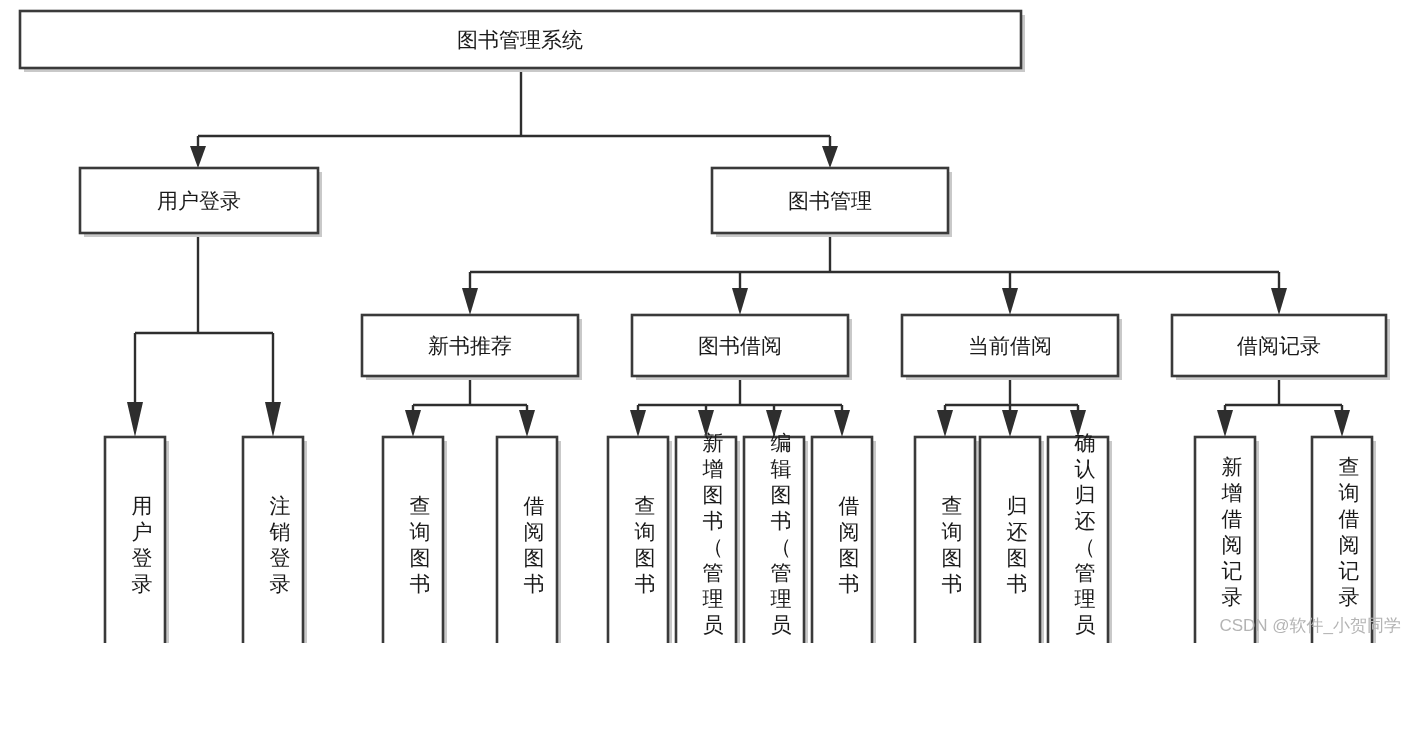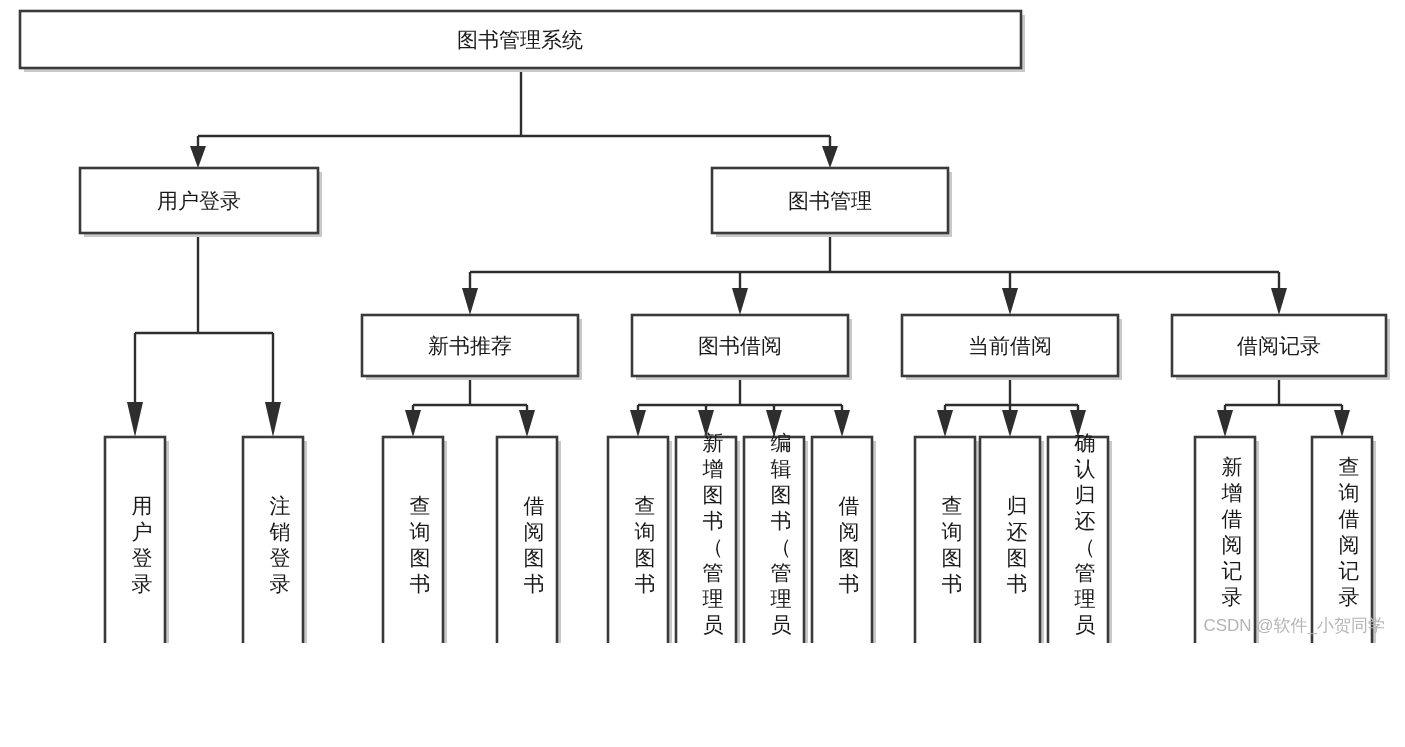--- a/index.html
+++ b/index.html
@@ -53,21 +53,21 @@
     dominant-baseline: middle;
   }
   .node-label-vertical {
     fill: #1a1a1a;
     font-family: "Liberation Sans", "DejaVu Sans", sans-serif;
     font-size: 21px;
     text-anchor: middle;
   }
   .watermark {
     position: absolute;
-    right: 20px;
+    right: 4px;
     bottom: 6px;
     color: #b4b4b4;
     font-size: 17px;
     font-family: "Liberation Sans", "DejaVu Sans", sans-serif;
     white-space: nowrap;
     user-select: none;
   }
 </style>
 </head>
 <body>

